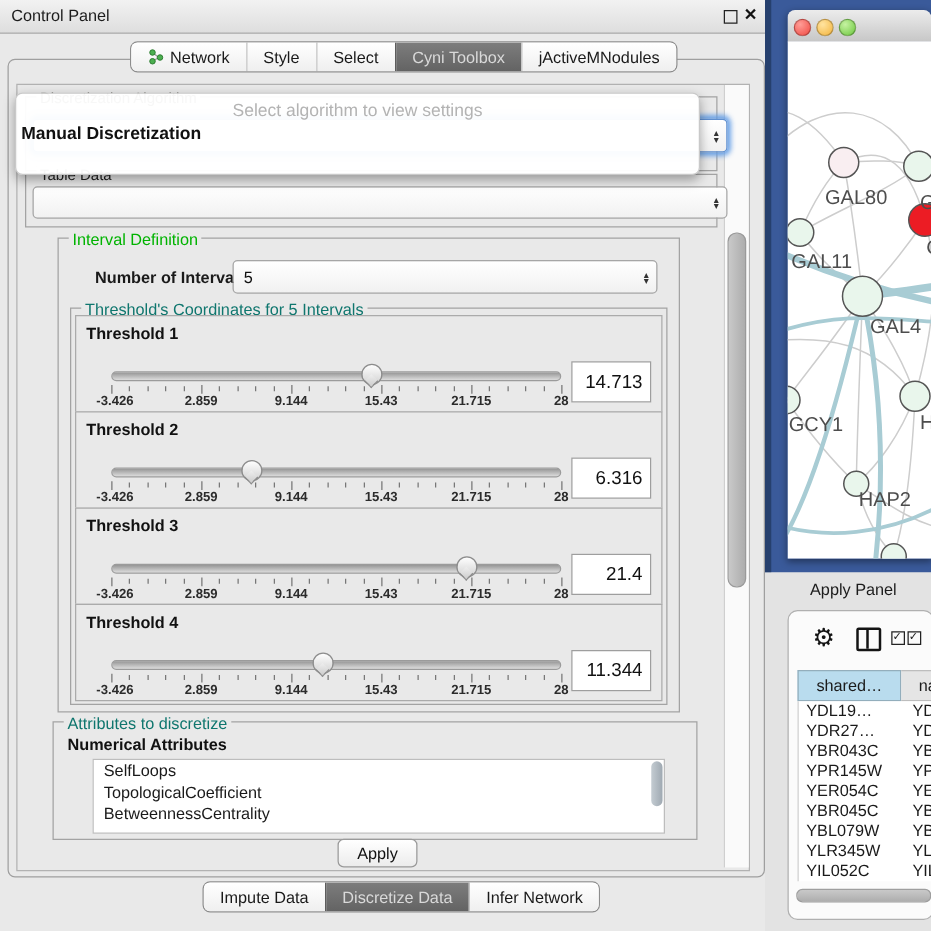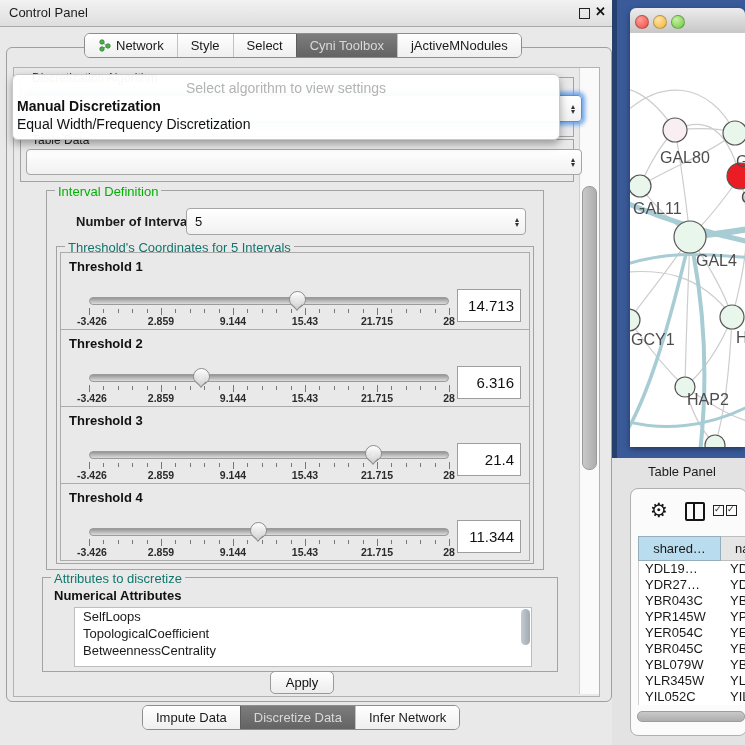--- a/index.html
+++ b/index.html
@@ -17,21 +17,21 @@
   
   .outer-panel{left:6px;top:47px;width:604px;height:653px;border:1px solid #9f9f9f;
     border-radius:6px;background:#e9e9e9;}
   .inner-panel{left:13px;top:67px;width:585px;height:628px;border:1px solid #b2b2b2;background:#e9e9e9;}
   .inner-scroll-track{left:579px;top:68px;width:19px;height:626px;background:#fafafa;border-left:1px solid #cfcfcf;}
   .inner-scroll-thumb{left:582px;top:186px;width:13px;height:282px;border-radius:7px;
     background:linear-gradient(90deg,#c9c9c9,#adadad);border:1px solid #9a9a9a;}
 
   
   .tabbar{display:flex;border:1px solid #8d8d8d;border-radius:6px;overflow:hidden;
-    background:#fff;height:23px;z-index:5;}
+    background:#fff;height:23px;z-index:5;margin-left:20px;}
   .tab{display:flex;align-items:center;gap:5px;padding:0 13px;font-size:13px;
     background:linear-gradient(#ffffff,#efefef);border-left:1px solid #c2c2c2;white-space:nowrap;}
   .tab:first-child{border-left:none;}
   .tab.dark{background:linear-gradient(#7d7d7d,#636363);color:#d9d9d9;border-left-color:#5c5c5c;}
   .top-tabs{left:84px;top:33px;}
   .bottom-tabs{left:142px;top:705px;}
 
   
   .group{position:absolute;border:1px solid #a3a3a3;background:transparent;}
   .group-title{position:absolute;font-size:12px;background:#e9e9e9;padding:0 3px;white-space:nowrap;}
@@ -166,21 +166,20 @@
 <div class="combo focus" style="left:26px;top:95px;width:538px;height:25px;">
   <span class="stepper">
       <span>▴</span>
       <span>▾</span>
     </span>
 </div>
 
 <div class="abs popup">
   <div class="popup-prompt">Select algorithm to view settings</div>
   <div class="popup-item sel" style="margin-top:1px;">Manual Discretization</div>
-  <div class="popup-item">Equal Width/Frequency Discretization</div>
 </div>
 
 <div class="group" style="left:20px;top:139px;width:552px;height:41px;">
   <span class="group-title" style="left:8px;top:-7px;color:#222;">Table Data</span>
 </div>
 <div class="combo" style="left:26px;top:149px;width:538px;height:24px;">
   <span class="stepper">
       <span>▴</span>
       <span>▾</span>
     </span>
@@ -450,21 +449,21 @@
         <text x="3" y="181" font-size="16" fill="#4d4d4d" font-family="&quot;Liberation Sans&quot;, sans-serif">GAL11</text>
         <text x="66" y="233" font-size="16" fill="#4d4d4d" font-family="&quot;Liberation Sans&quot;, sans-serif">GAL4</text>
         <text x="1" y="312" font-size="16" fill="#4d4d4d" font-family="&quot;Liberation Sans&quot;, sans-serif">GCY1</text>
         <text x="106" y="310" font-size="16" fill="#4d4d4d" font-family="&quot;Liberation Sans&quot;, sans-serif">H</text>
         <text x="57" y="372" font-size="16" fill="#4d4d4d" font-family="&quot;Liberation Sans&quot;, sans-serif">HAP2</text>
       </svg>
   </div>
 </div>
 
 <div class="abs tp-area"></div>
-<div class="abs tp-title">Table Panel</div>
+<div class="abs tp-title">Apply Panel</div>
 <div class="abs tp-container"></div>
 <div class="abs gear-icon">⚙</div>
 <div class="abs col-icon"></div>
 <div class="cb-icon" style="left:713px;top:505px;"></div>
 <div class="cb-icon" style="left:726px;top:505px;"></div>
 
 <div class="abs tp-header">
   <div class="tp-h1">shared…</div>
   <div class="tp-h2">na</div>
 </div>

